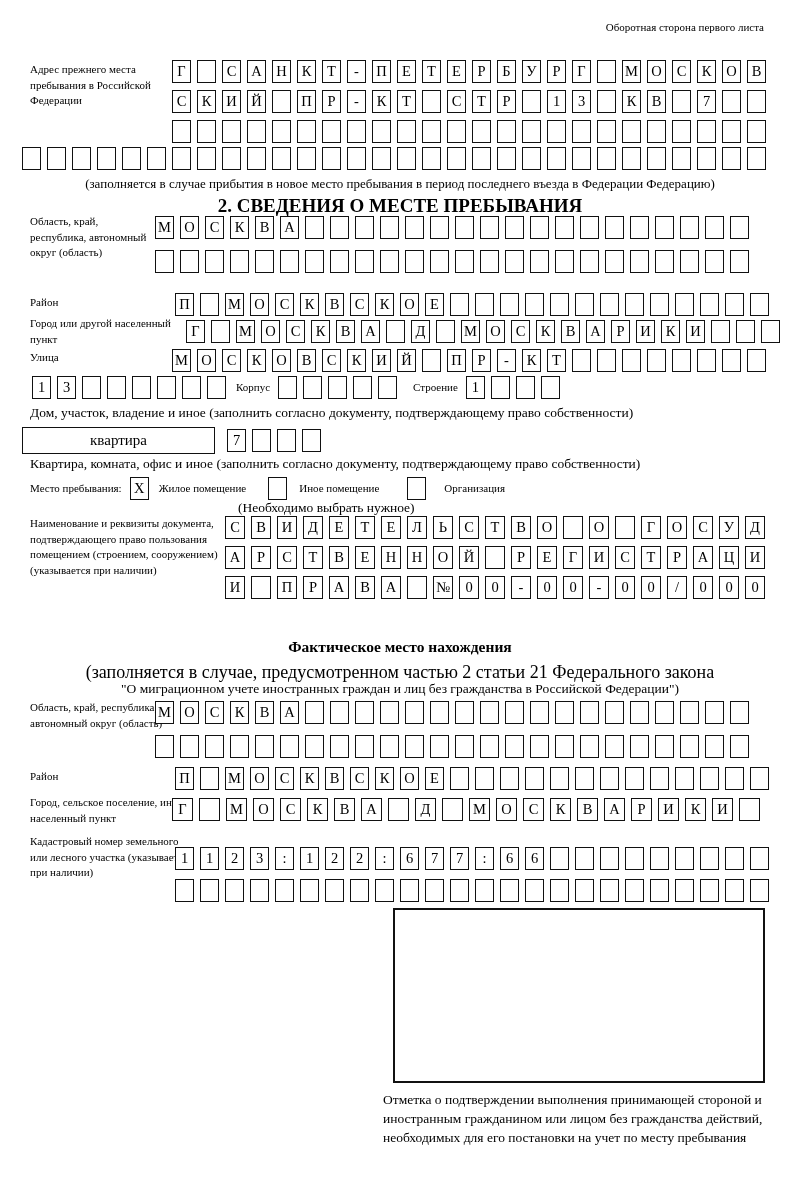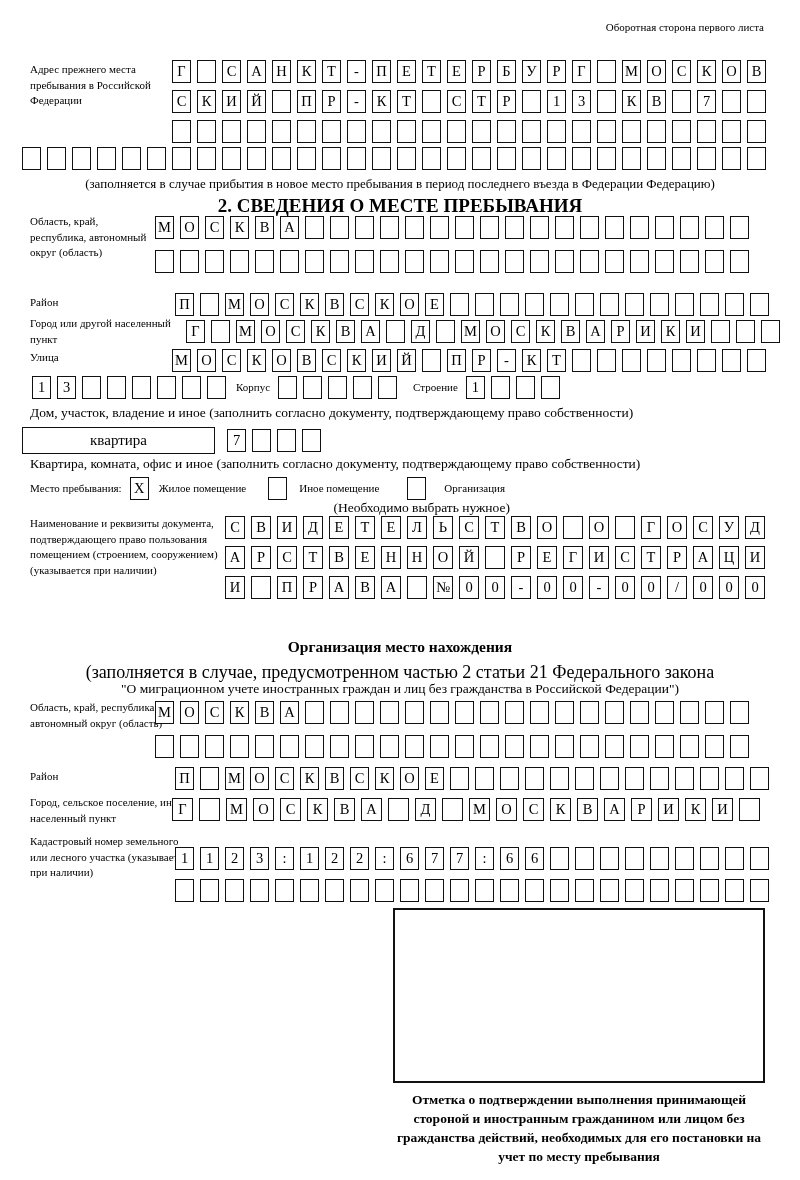--- a/index.html
+++ b/index.html
@@ -349,21 +349,21 @@
   <div class="lbl" style="margin-left:10px;">Жилое помещение</div>
   <div class="cells" style="margin-left:22px;">
       <span class="cell"></span>
     </div>
   <div class="lbl" style="margin-left:12px;">Иное помещение</div>
   <div class="cells" style="margin-left:28px;">
       <span class="cell"></span>
     </div>
   <div class="lbl" style="margin-left:18px;">Организация</div>
 </div>
-<div class="abs cap" style="top:500px; left:230px; width:280px; text-align:right;">(Необходимо выбрать нужное)</div>
+<div class="abs cap" style="top:500px; left:238px; width:280px; text-align:left;">(Необходимо выбрать нужное)</div>
 
 <div class="abs lbl" style="top:516px; left:30px; width:196px;">Наименование и реквизиты документа, подтверждающего право пользования помещением (строением, сооружением) (указывается при наличии)</div>
 <div class="abs" style="top:516px; left:225px;">
   <div class="cells wide21" style="margin-bottom:7px;">
       <span class="cell">С</span>
       <span class="cell">В</span>
       <span class="cell">И</span>
       <span class="cell">Д</span>
       <span class="cell">Е</span>
       <span class="cell">Т</span>
@@ -424,21 +424,21 @@
       <span class="cell">-</span>
       <span class="cell">0</span>
       <span class="cell">0</span>
       <span class="cell">/</span>
       <span class="cell">0</span>
       <span class="cell">0</span>
       <span class="cell">0</span>
     </div>
 </div>
 
-<div class="abs center bold" style="top:638px; left:0; font-size:15.5px;">Организация место нахождения</div>
+<div class="abs center bold" style="top:638px; left:0; font-size:15.5px;">Фактическое место нахождения</div>
 <div class="abs note" style="top:662px; left:0; font-size:18px;">(заполняется в случае, предусмотренном частью 2 статьи 21 Федерального закона</div>
 <div class="abs note" style="top:681px; left:0; font-size:13.5px;">"О миграционном учете иностранных граждан и лиц без гражданства в Российской Федерации")</div>
 
 <div class="abs lbl" style="top:700px; left:30px; width:136px;">Область, край, республика, автономный округ (область)</div>
 <div class="abs" style="top:701px; left:155px;">
   <div class="cells" style="margin-bottom:11px;">
       <span class="cell">М</span>
       <span class="cell">О</span>
       <span class="cell">С</span>
       <span class="cell">К</span>
@@ -595,13 +595,13 @@
       <span class="cell"></span>
       <span class="cell"></span>
       <span class="cell"></span>
       <span class="cell"></span>
       <span class="cell"></span>
       <span class="cell"></span>
     </div>
 </div>
 
 <div class="abs stamp-box" style="top:908px; left:393px; width:372px; height:175px;"></div>
-<div class="abs cap" style="top:1090px; left:383px; width:392px; text-align:center; line-height:1.42;font-weight:bold;">Отметка о подтверждении выполнения принимающей стороной и иностранным гражданином или лицом без гражданства действий, необходимых для его постановки на учет по месту пребывания</div>
+<div class="abs cap" style="top:1090px; left:383px; width:392px; text-align:left; line-height:1.42;">Отметка о подтверждении выполнения принимающей стороной и иностранным гражданином или лицом без гражданства действий, необходимых для его постановки на учет по месту пребывания</div>
 
 </body></html>

